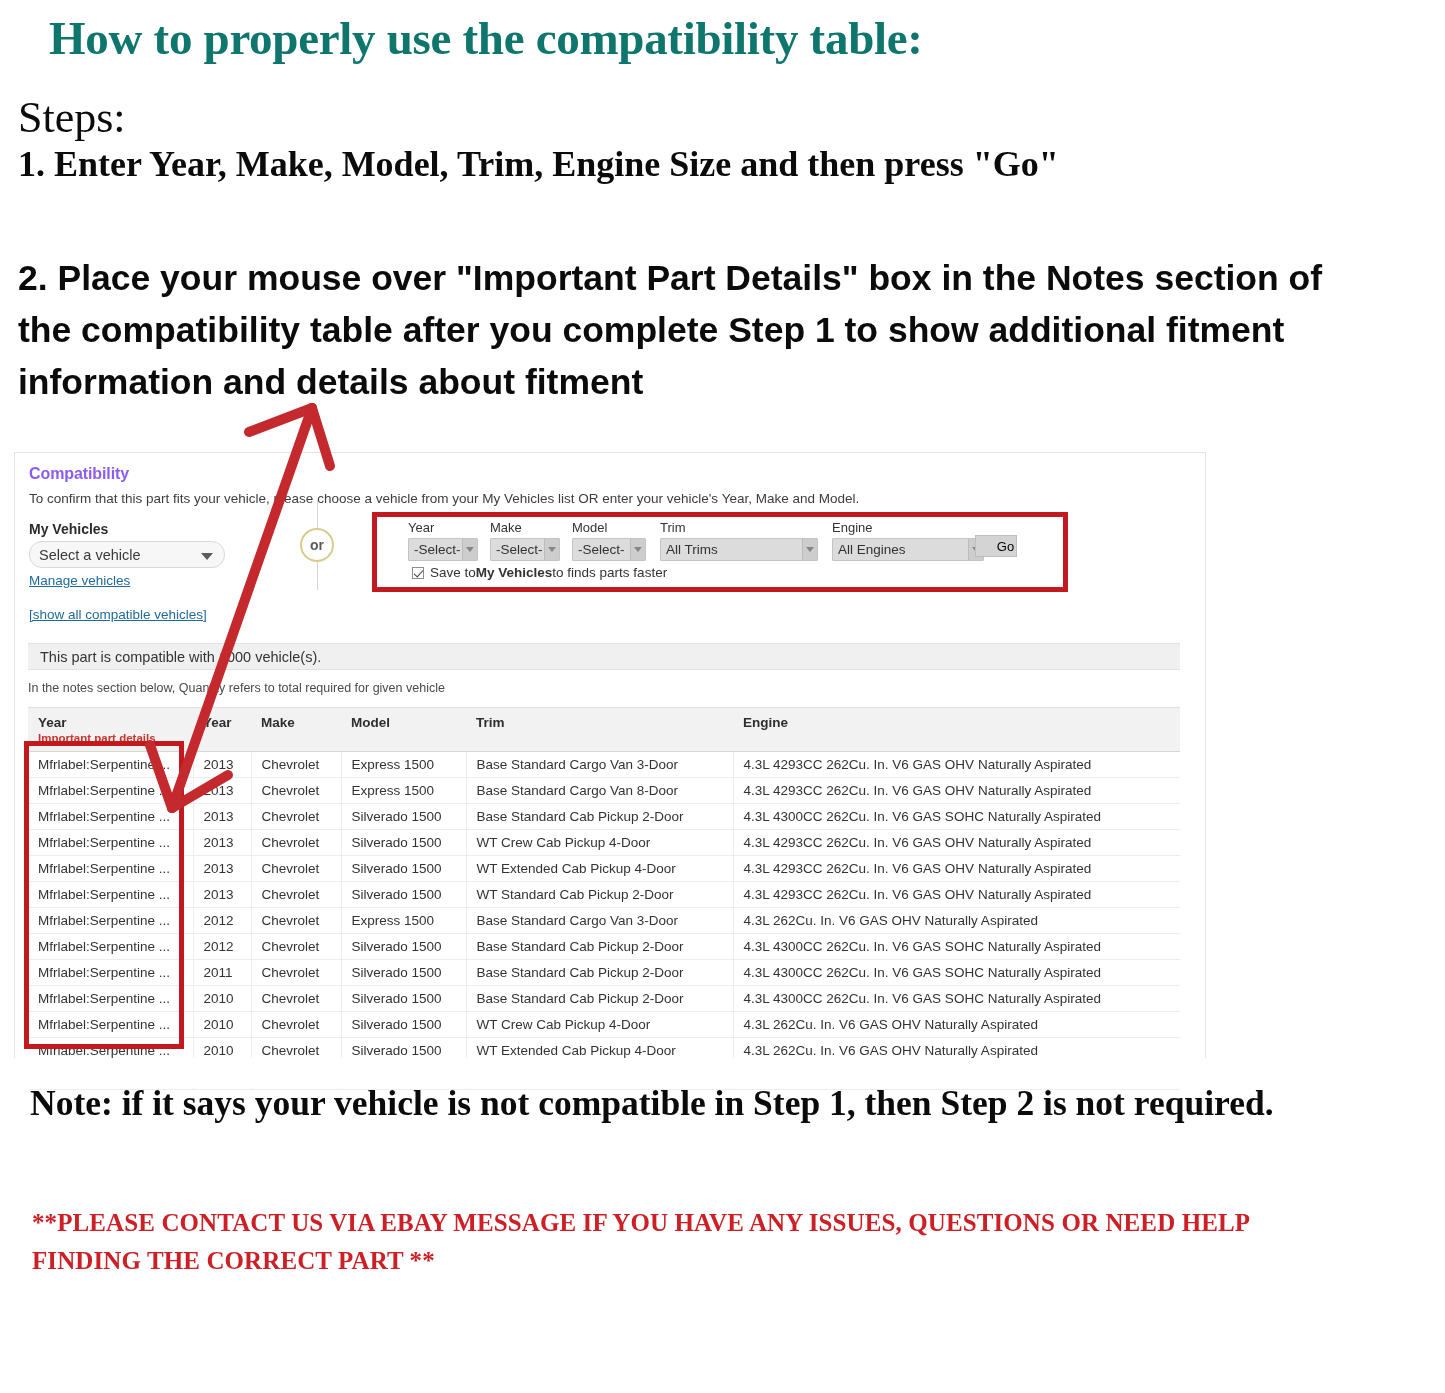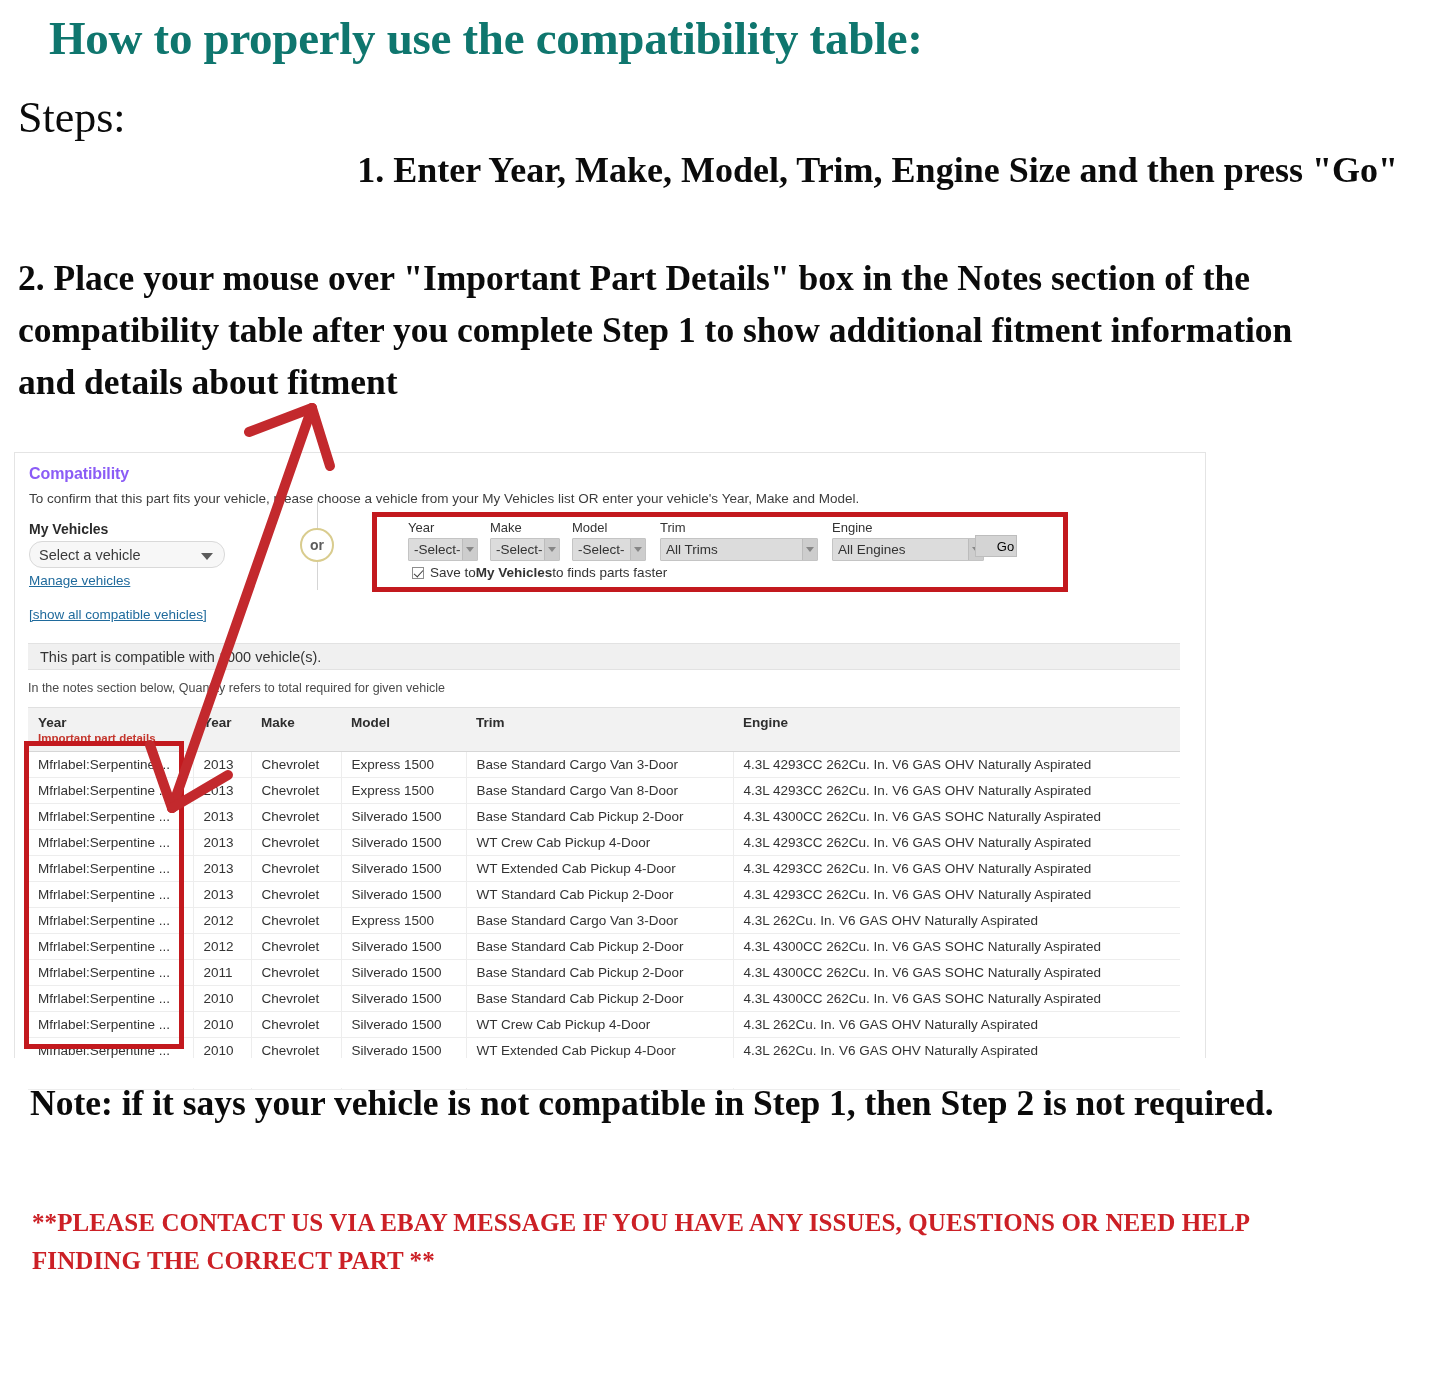--- a/index.html
+++ b/index.html
@@ -32,35 +32,34 @@
     position: absolute;
     left: 18px; top: 96px;
     font-family: "Liberation Serif", serif;
     font-weight: normal;
     font-size: 44px;
     color: #0b0b0b;
     line-height: 1.0;
   }
   .step-one {
     position: absolute;
-    left: 18px; top: 151px;
+    left: 18px; top: 145px;
     width: 1380px;
     font-family: "Liberation Serif", serif;
     font-weight: bold;
     font-size: 36px;
     line-height: 1.1;
     color: #0b0b0b;
     white-space: nowrap;
-    text-align: right;
   }
   .step-two {
     position: absolute;
     left: 18px; top: 253px;
     width: 1330px;
-    font-family: Liberation Serif, serif;
+    font-family: Liberation Sans, sans-serif;
     font-weight: bold;
     font-size: 35.5px;
     line-height: 1.46;
     color: #0b0b0b;
   }
 
   
   .compat-panel {
     position: absolute;
     left: 14px; top: 452px;

